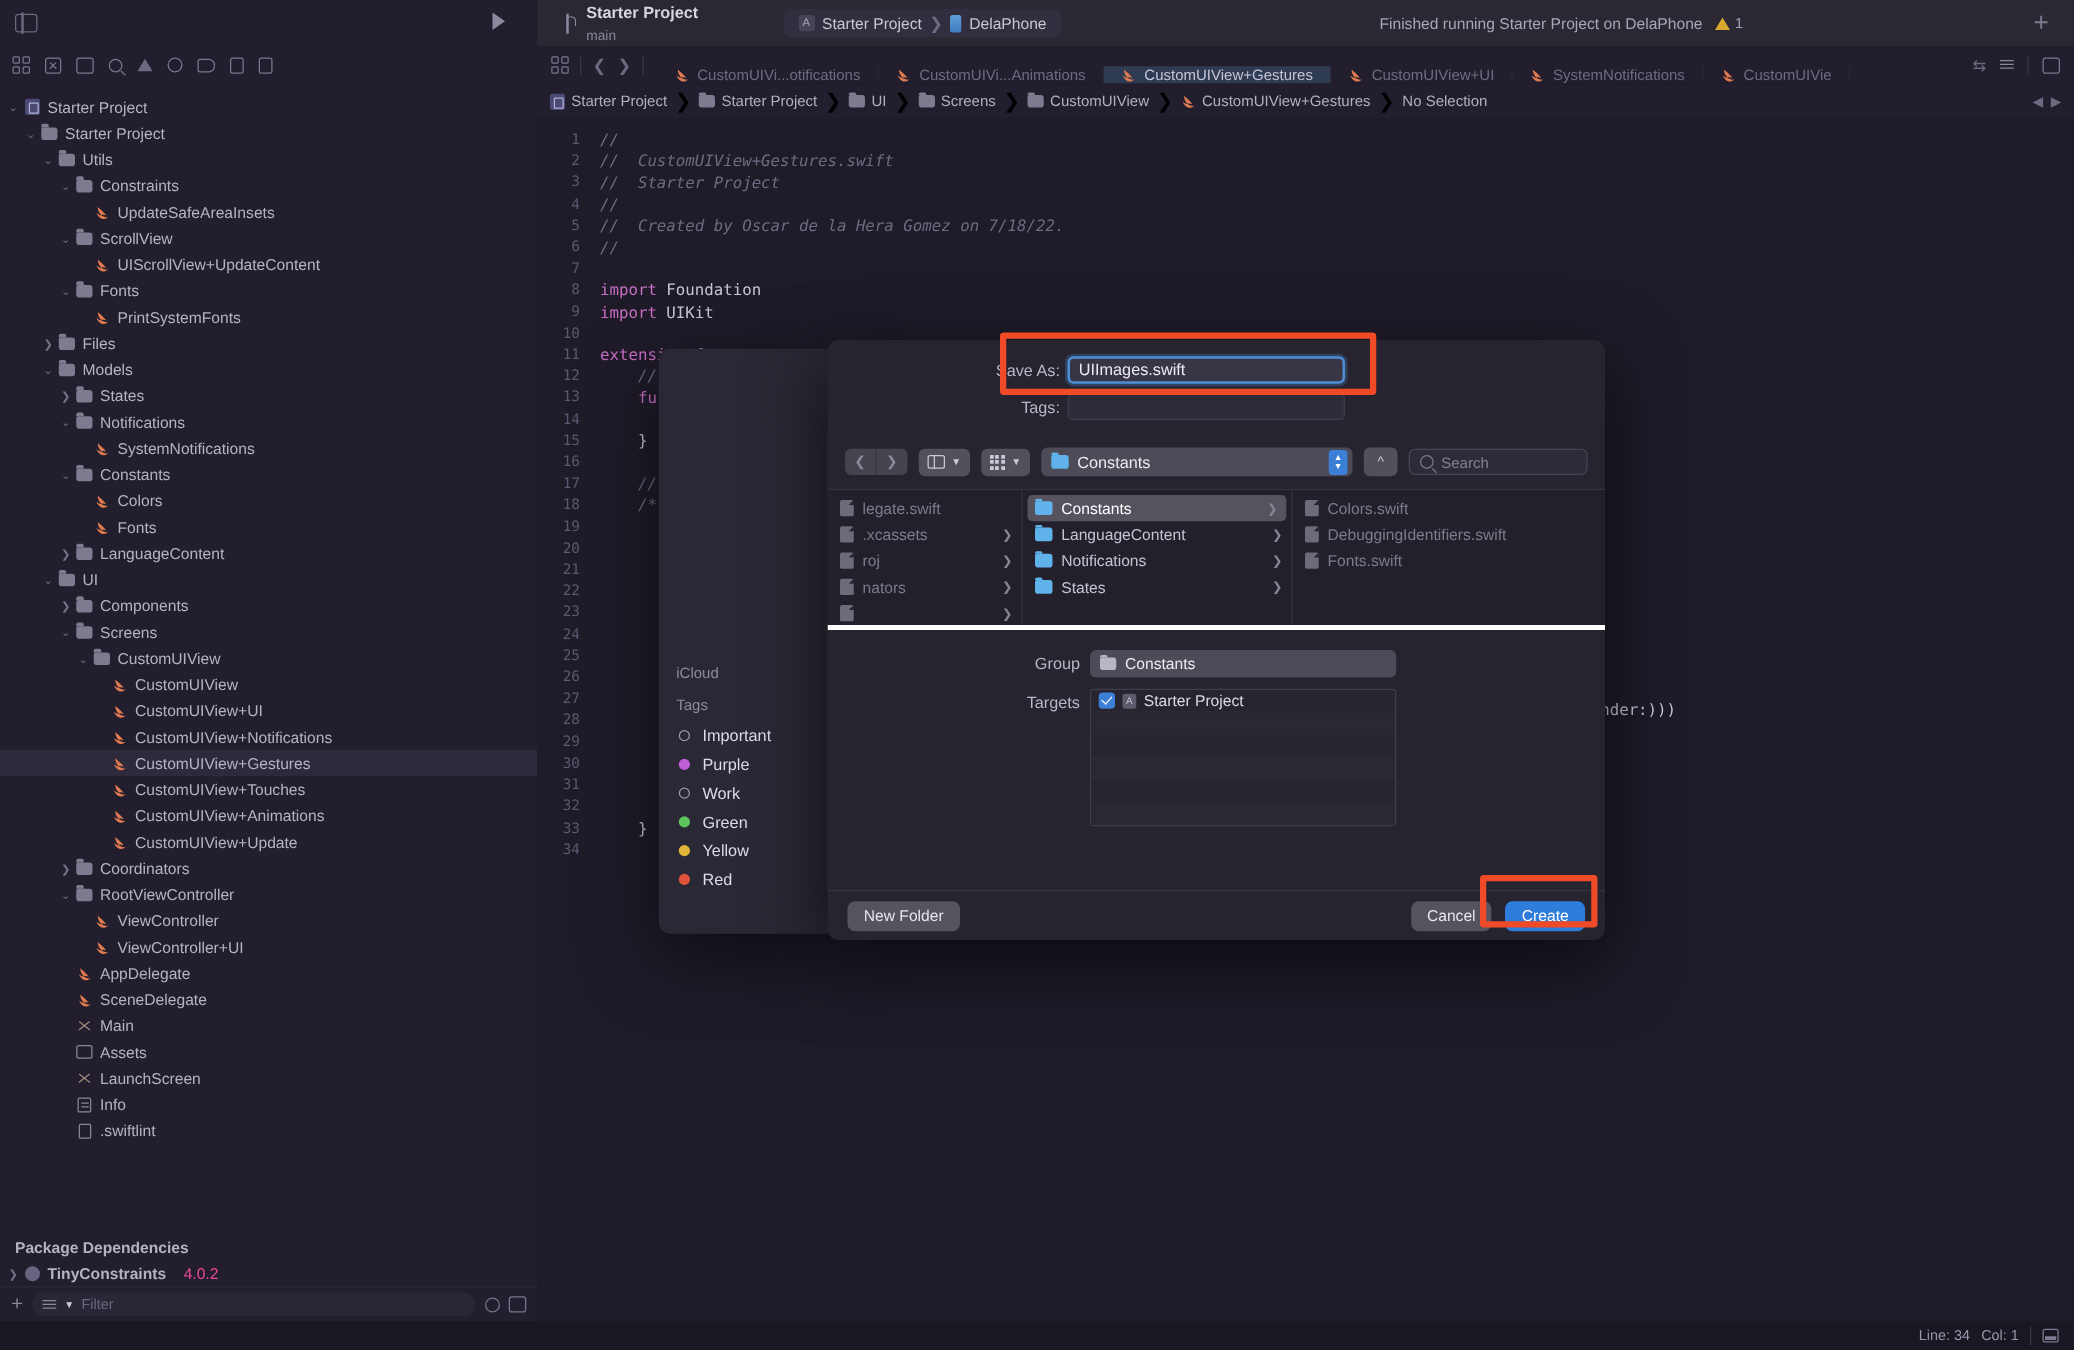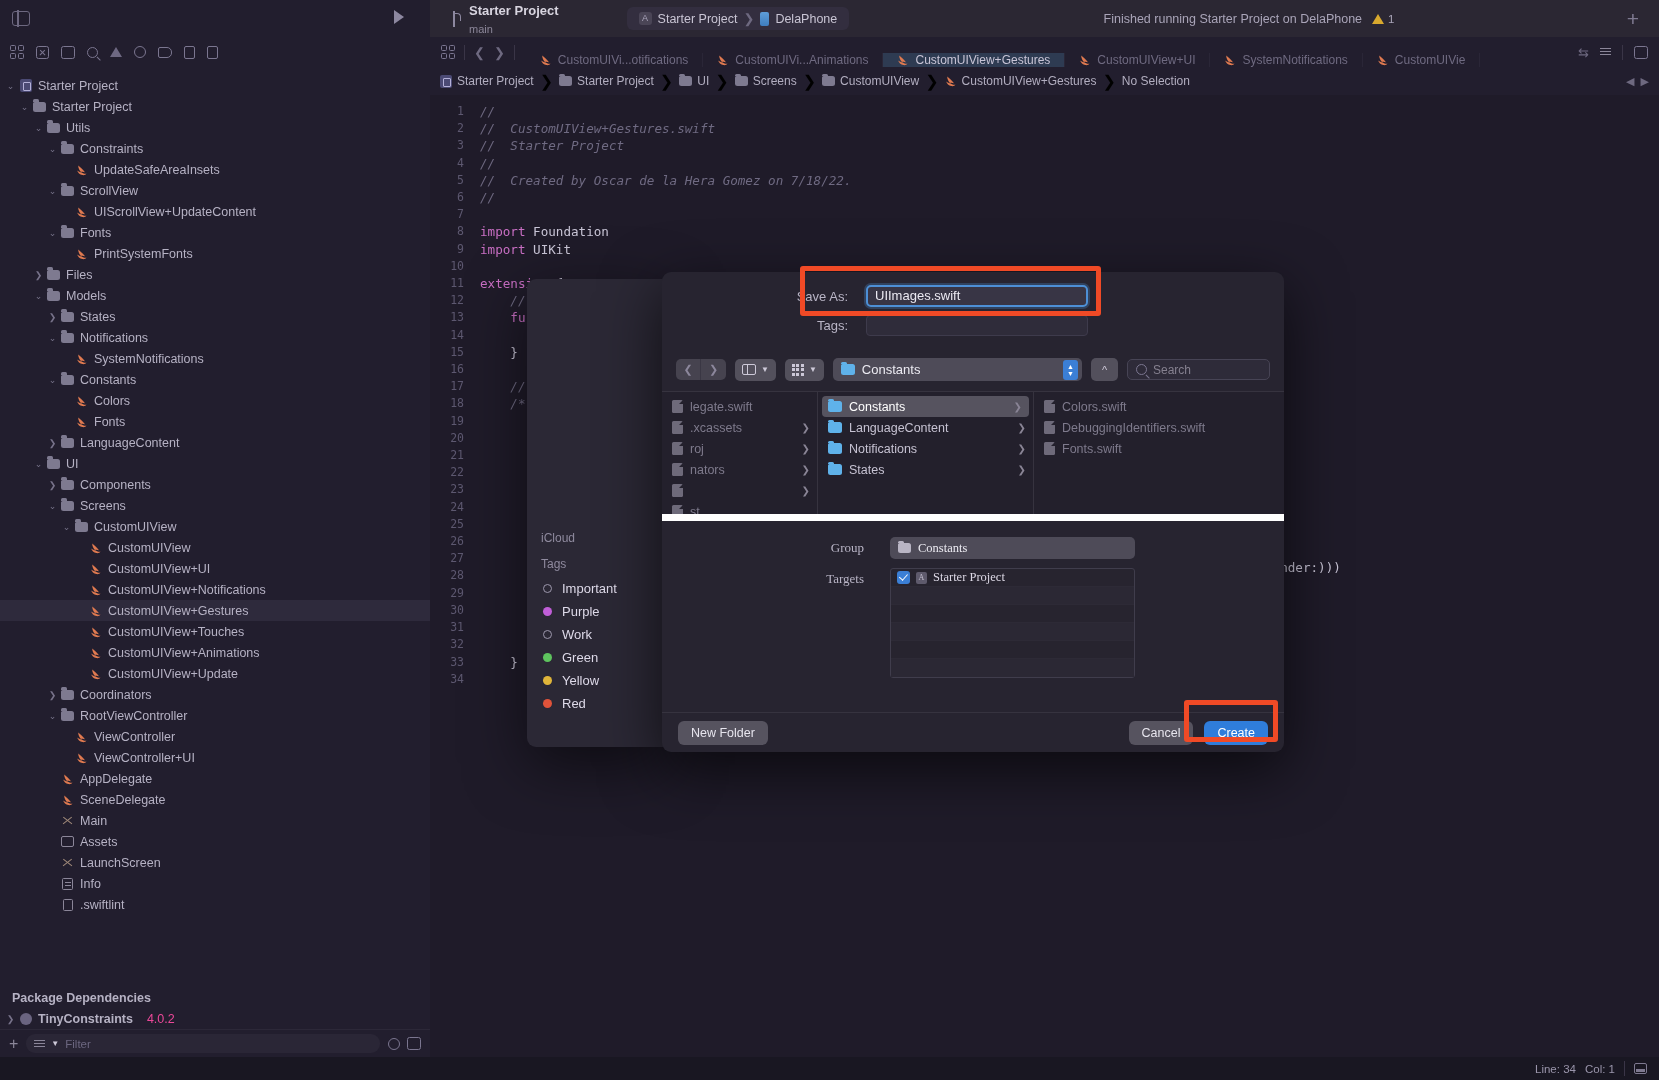--- a/index.html
+++ b/index.html
@@ -119,21 +119,21 @@
   .sb-left { width: 430px; }
   .sb-mini { width: 14px; height: 11px; background: #3f6ea8; border-radius: 2px; margin-left: 10px;}
   .sb-right { flex: 1; display: flex; align-items: center; justify-content: flex-end; gap: 9px; padding-right: 12px;}
   .sb-txt { font-size: 11.5px; color: #9a95ab; }
   .sb-panel { width: 13px; height: 11px; border: 1.3px solid #7e7990; border-radius: 2px; position: relative;}
   .sb-panel::after{content:"";position:absolute;left:1px;right:1px;bottom:1px;height:3px;background:#7e7990;}
   .dialog { position: absolute; left: 662px; top: 272px; width: 622px; height: 480px;
     background: #272430; border-radius: 9px; box-shadow: 0 18px 60px rgba(0,0,0,.65);
     display: flex; flex-direction: column; overflow: hidden; }
   .dlg-top { padding: 13px 0 8px 0; }
-  .field-row { display: flex; align-items: center; gap: 18px; margin-bottom: 8px; }
+  .field-row { display: flex; align-items: center; gap: 6px; margin-bottom: 8px; }
   .field-label { width: 186px; text-align: right; font-size: 13px; color: #b9b5c6; }
   .saveas-input { width: 222px; height: 22px; background: #383545; border: 2px solid #4d8fd6;
     border-radius: 5px; font-size: 13px; color: #ebe9f2; padding: 0 7px; line-height: 18px;
     box-shadow: 0 0 0 2px rgba(77,143,214,.28); display:flex; align-items:center;}
   .tags-input { width: 222px; height: 21px; background: #2f2c3a; border: 1px solid #3e3b4c; border-radius: 4px; }
   .dlg-toolbar { display: flex; align-items: center; gap: 9px; padding: 6px 14px 10px 14px; }
   .seg { display: flex; background: #46434f; border-radius: 5px; overflow: hidden; }
   .seg > span { width: 25px; height: 21px; display: flex; align-items: center; justify-content: center;
     color: #8c879c; font-size: 11px; border-right: 1px solid #3a3744; }
   .seg > span:last-child { border-right: none; }
@@ -146,35 +146,35 @@
   .pathpop { flex: 1; height: 23px; background: #4e4b58; border-radius: 5px; display: flex; align-items: center;
     padding: 0 4px 0 8px; gap: 7px; font-size: 13px; color: #ecebf2; }
   .bluefold { width: 14px; height: 11px; background: #5fb2ea; border-radius: 1.5px 2.5px 2.5px 2.5px; position: relative; flex-shrink:0;}
   .bluefold::before{content:"";position:absolute;top:-2.5px;left:0;width:6px;height:2.5px;background:#5fb2ea;border-radius:1.5px 1.5px 0 0;}
   .stepper { margin-left: auto; width: 15px; height: 20px; background: #3b7fd6; border-radius: 3px;
     display:flex;flex-direction:column;align-items:center;justify-content:center;gap:2px;color:#fff;font-size:7px;}
   .upbtn { width: 27px; height: 23px; background: #53505c; border-radius: 5px; display:flex;align-items:center;justify-content:center;color:#cdc9d8;font-size:11px;}
   .searchbox { width: 143px; height: 21px; background: #2e2b39; border: 1px solid #474455; border-radius: 5px;
     display: flex; align-items: center; gap: 6px; padding: 0 8px; }
   .searchbox .ph { font-size: 12px; color: #85808f; text-align: right; }
-  .browser { height: 130px; display: flex; background: #23202c; border-top: 1px solid #36333f; border-bottom: 7px solid #ffffff;}
+  .browser { height: 113px; display: flex; background: #23202c; border-top: 1px solid #36333f; border-bottom: 4px solid #ffffff;}
   .bcol { border-right: 1px solid #36333f; overflow: hidden; padding-top: 4px; }
   .bcol:last-child { border-right: none; }
   .bcol.c1 { width: 156px; }
   .bcol.c2 { width: 216px; }
   .bcol.c3 { flex: 1; }
   .brow { height: 21px; display: flex; align-items: center; gap: 7px; padding: 0 7px 0 10px; font-size: 12.5px; color: #c6c2d2; }
   .brow.sel { background: #56535f; border-radius: 4px; margin: 0 4px; padding-left: 6px; color: #fff;}
   .brow.dim { color: #7e7a8c; }
   .brow .arr { margin-left: auto; color: #8a8596; font-size: 10px; }
   .fileico { width: 11px; height: 13px; background: #cfcbd9; border-radius: 1.5px; position: relative; flex-shrink:0;}
   .fileico::after{content:"";position:absolute;right:0;top:0;border-left:4px solid transparent;border-bottom:4px solid #23202c;}
   .fileico.dim2 { background: #6e6a7a; }
   .dlg-meta { padding: 16px 14px 8px 14px; }
-  .meta-row { display: flex; align-items: flex-start; gap: 26px; margin-bottom: 9px; font-family: Liberation Serif, serif; }
+  .meta-row { display: flex; align-items: flex-start; gap: 8px; margin-bottom: 9px; }
   .meta-label { width: 188px; text-align: right; font-size: 13px; color: #b9b5c6; padding-top: 3px;}
   .group-pop { width: 245px; height: 22px; background: #4e4b58; border-radius: 5px; display:flex; align-items:center;
     padding: 0 4px 0 8px; gap: 7px; font-size: 12.5px; color: #ecebf2; }
   .grayfold { width: 13px; height: 10px; background: #b9b5c4; border-radius: 1.5px 2.5px 2.5px 2.5px; position: relative;flex-shrink:0;}
   .grayfold::before{content:"";position:absolute;top:-2.5px;left:0;width:6px;height:2.5px;background:#b9b5c4;border-radius:1.5px 1.5px 0 0;}
   .targets-box { width: 245px; border: 1px solid #403d4c; border-radius: 3px; background: #27242f; }
   .trow { height: 18px; display: flex; align-items: center; gap: 6px; padding: 0 6px; font-size: 12.5px; color: #ddd9e6; border-bottom:1px solid #2d2a36;}
   .trow:nth-child(even) { background: #2b2834; }
   .trow:last-child { border-bottom: none; }
   .cb { width: 13px; height: 13px; background: #3b7fd6; border-radius: 3px; position: relative; flex-shrink:0;}

